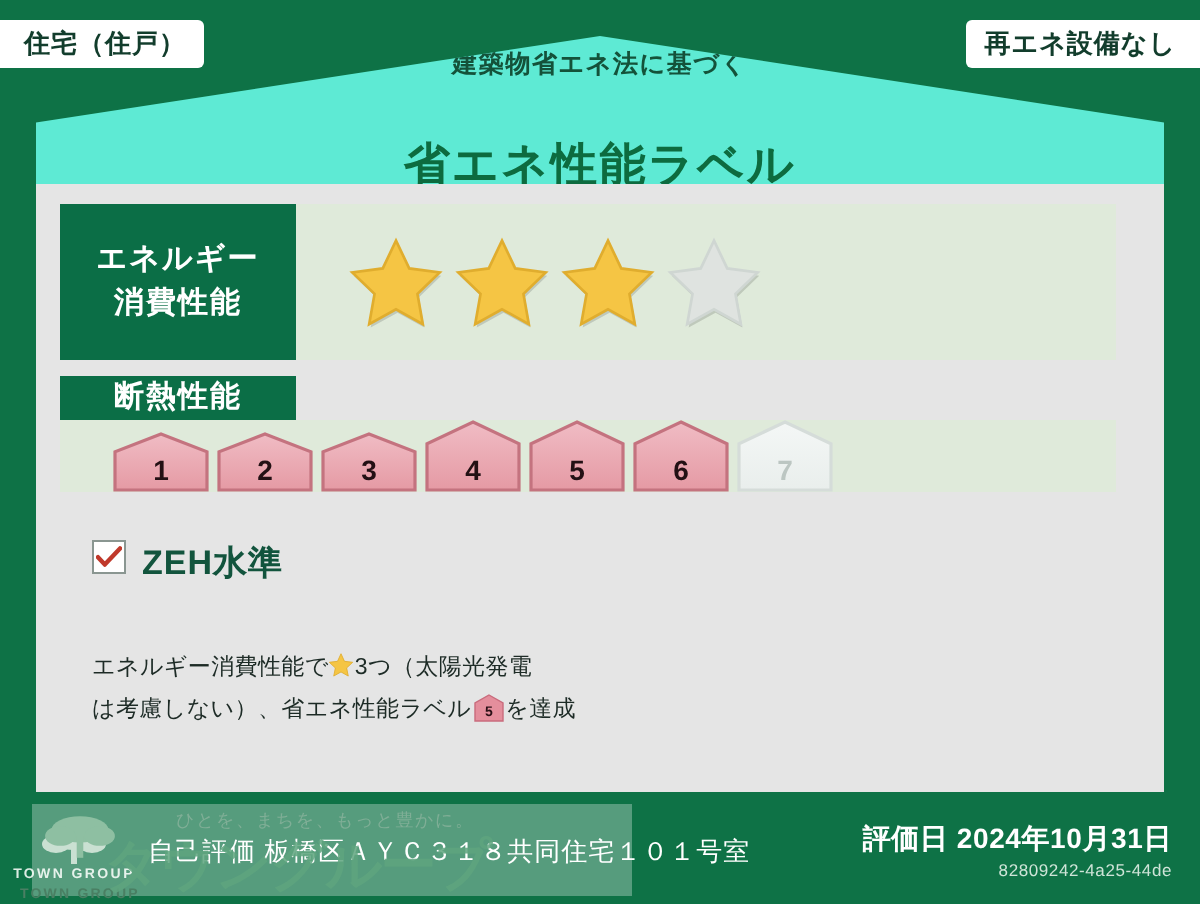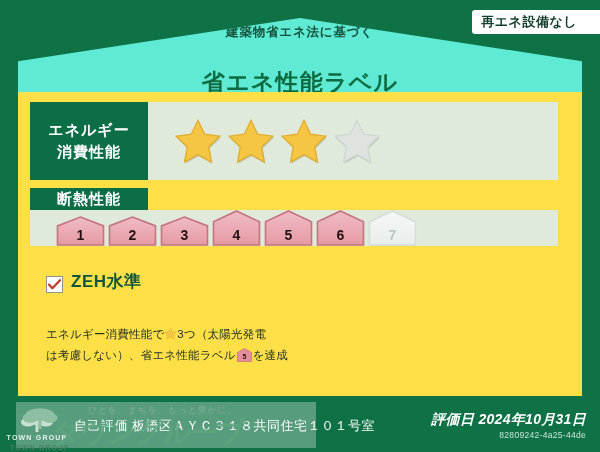--- a/index.html
+++ b/index.html
@@ -21,21 +21,21 @@
     color:#123d2c;
     font-weight:bold;
     font-size:13px;
     letter-spacing:.5px;
     padding:5px 9px 6px 9px;
     line-height:1;
     white-space:nowrap;
     z-index:6;
   }
   .corner-tag.left{left:0;border-radius:0 3px 3px 0;padding-left:12px;}
-  .corner-tag.right{right:0;border-radius:3px 0 0 3px;padding-right:23px;}
+  .corner-tag.right{right:0;border-radius:3px 0 0 3px;padding-right:12px;}
 
   
   .roof{
     position:absolute;left:18px;right:18px;top:18px;height:80px;
     z-index:2;
     background:#5eead4;
     -webkit-clip-path:polygon(50% 0%,100% 54%,100% 100%,0% 100%,0% 54%);
     clip-path:polygon(50% 0%,100% 54%,100% 100%,0% 100%,0% 54%);
   }
   .roof-inner{
@@ -48,21 +48,21 @@
     letter-spacing:.8px;line-height:1;margin-bottom:5px;
   }
   .title-main{
     font-size:23px;font-weight:bold;color:#0d6b3f;
     letter-spacing:1.2px;line-height:1;margin-top:28px;
   }
 
   
   .panel{
     position:absolute;left:18px;right:18px;top:92px;bottom:56px;
-    background:#fde047;z-index:3;box-sizing:border-box;
+    background:#e5e5e5;z-index:3;box-sizing:border-box;
     padding:10px 24px 8px 12px;
   }
 
   .row{display:flex;align-items:stretch;}
   .row-label{
     background:#0b6e46;color:#ffffff;
     font-weight:bold;font-size:15px;letter-spacing:1px;
     display:flex;flex-direction:column;align-items:center;justify-content:center;
     width:118px;min-width:118px;line-height:1.45;
     text-align:center;
@@ -114,21 +114,21 @@
   .cost-head .rule{flex:1;height:1px;background:#2a6f52;}
   .cost-value{
     flex:1;display:flex;align-items:center;justify-content:center;
     font-size:22px;font-weight:bold;color:#16201c;letter-spacing:2px;
     padding-bottom:14px;
   }
 
   .lower-right{
     flex:1;box-sizing:border-box;padding:26px 2px 0 16px;
   }
-  .zeh-head{display:flex;align-items:flex-end;gap:8px;margin-bottom:7px;}
+  .zeh-head{display:flex;align-items:flex-start;gap:8px;margin-bottom:7px;}
   .checkbox{
     width:17px;height:17px;border:1px solid #8a9691;background:#fff;
     display:flex;align-items:center;justify-content:center;box-sizing:border-box;
   }
   .checkbox svg{display:block;}
   .zeh-title{font-size:17px;font-weight:bold;color:#12543d;letter-spacing:.5px;}
   .zeh-desc{
     font-size:11.5px;color:#1d2b26;line-height:1.65;letter-spacing:.2px;margin-top:32px;
   }
   .inline-star{display:inline-block;vertical-align:-2px;}
@@ -150,21 +150,21 @@
     font-size:7px;letter-spacing:1.2px;color:#e8f3ec;font-weight:bold;
   }
   .footer-main{
     flex:1;display:flex;align-items:center;
     font-size:13px;letter-spacing:.5px;white-space:nowrap;
     overflow:hidden;
   }
   .footer-right{
     text-align:right;padding-right:14px;min-width:168px;
   }
-  .eval-date{font-size:14px;font-weight:bold;letter-spacing:.3px;line-height:1.1;font-style:italic;}
+  .eval-date{font-size:14px;font-weight:bold;letter-spacing:.3px;line-height:1.1;}
   .eval-id{font-size:8.5px;color:#cfe4d8;letter-spacing:.3px;margin-top:2px;}
 
   
   .watermark{
     position:absolute;left:0;bottom:0;width:330px;height:52px;
     z-index:7;pointer-events:none;
     display:flex;align-items:center;
   }
   .wm-box{
     position:absolute;left:16px;top:2px;width:300px;height:46px;
@@ -183,20 +183,21 @@
     position:absolute;left:52px;top:14px;
     font-size:28px;font-weight:bold;color:#5fa57f;letter-spacing:-1px;
     opacity:.85;
   }
 </style>
 </head>
 <body>
 
 <div id="label-root">
 
+  <div class="corner-tag left">住宅（住戸）</div>
   <div class="corner-tag right">再エネ設備なし</div>
 
   <div class="roof">
     <div class="roof-inner">
       <div class="title-sub">建築物省エネ法に基づく</div>
       <div class="title-main">省エネ性能ラベル</div>
     </div>
   </div>
 
   <div class="panel">

